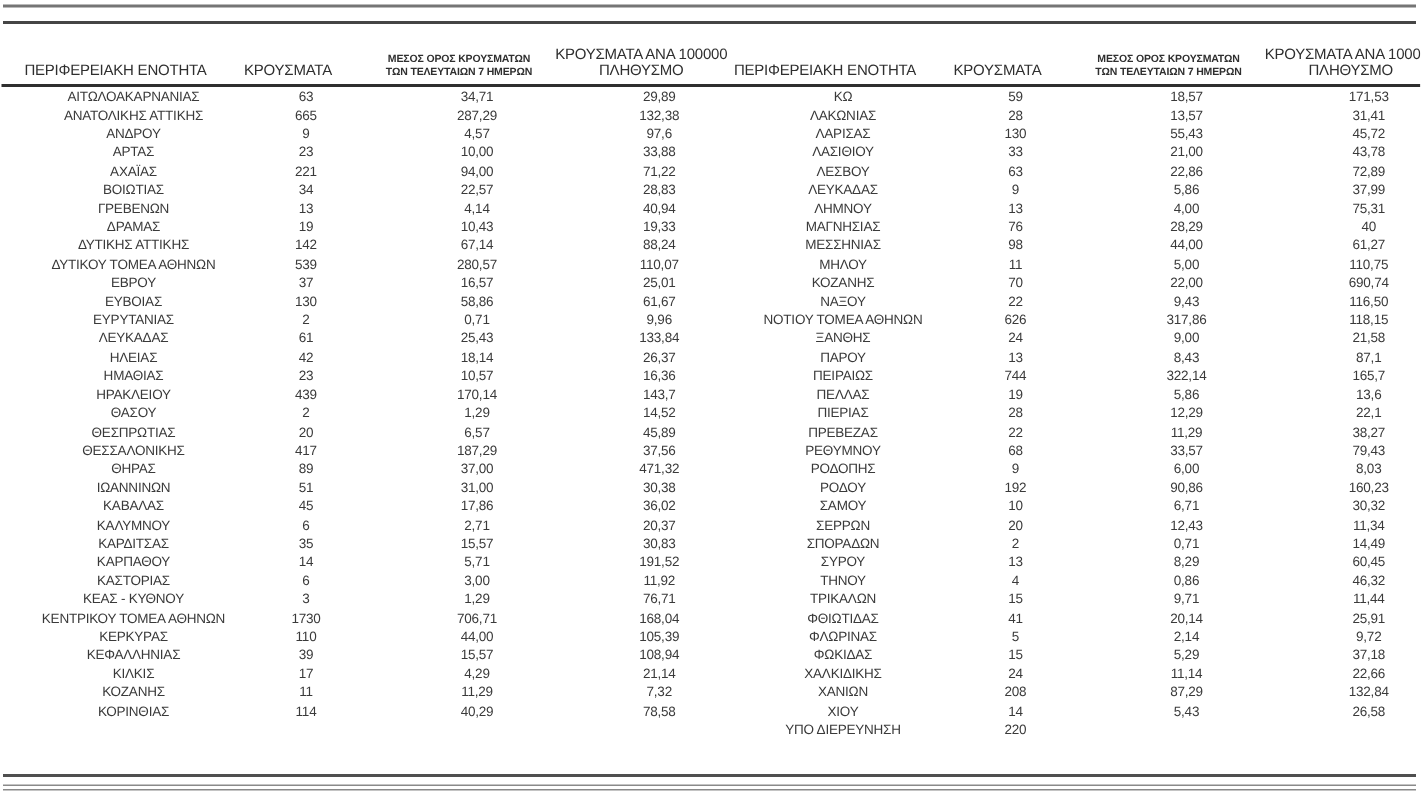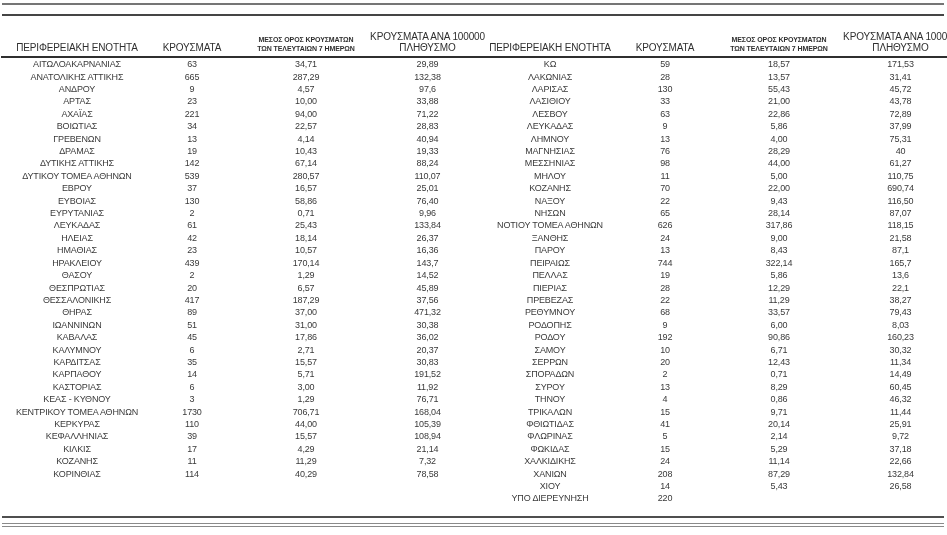--- a/index.html
+++ b/index.html
@@ -28,21 +28,21 @@
     border-bottom:2px solid #2f2f2f;
     box-sizing:border-box;
   }
   .hcell{
     display:flex;flex-direction:column;justify-content:flex-end;align-items:center;
     text-align:center;white-space:nowrap;min-width:0;
     font-size:8.8px;letter-spacing:-0.15px;color:#2f2f2f;line-height:11px;
   }
   .hcell .small{font-size:7px;font-weight:600;line-height:8.5px;letter-spacing:-0.1px;}
   .hcell .norm{font-size:10px;line-height:11px;}
-  .tbody{display:block;}
+  .tbody{display:block;padding-left:12px;}
   .trow{
     display:grid;
     grid-template-columns:152px 78px 150px 93px;
     height:12.42px;
     align-items:center;
   }
   .cell{
     text-align:center;white-space:nowrap;min-width:0;
     font-size:9px;letter-spacing:-0.15px;color:#3a3a3a;
   }
@@ -137,21 +137,21 @@
           <div class="trow">
             <div class="cell">ΕΒΡΟΥ</div>
             <div class="cell">37</div>
             <div class="cell">16,57</div>
             <div class="cell">25,01</div>
           </div>
           <div class="trow">
             <div class="cell">ΕΥΒΟΙΑΣ</div>
             <div class="cell">130</div>
             <div class="cell">58,86</div>
-            <div class="cell">76,40</div>
+            <div class="cell">61,67</div>
           </div>
           <div class="trow">
             <div class="cell">ΕΥΡΥΤΑΝΙΑΣ</div>
             <div class="cell">2</div>
             <div class="cell">0,71</div>
             <div class="cell">9,96</div>
           </div>
           <div class="trow">
             <div class="cell">ΛΕΥΚΑΔΑΣ</div>
             <div class="cell">61</div>
@@ -365,26 +365,20 @@
             <div class="cell">22,00</div>
             <div class="cell">690,74</div>
           </div>
           <div class="trow">
             <div class="cell">ΝΑΞΟΥ</div>
             <div class="cell">22</div>
             <div class="cell">9,43</div>
             <div class="cell">116,50</div>
           </div>
           <div class="trow">
-            <div class="cell">ΝΗΣΩΝ</div>
-            <div class="cell">65</div>
-            <div class="cell">28,14</div>
-            <div class="cell">87,07</div>
-          </div>
-          <div class="trow">
             <div class="cell">ΝΟΤΙΟΥ ΤΟΜΕΑ ΑΘΗΝΩΝ</div>
             <div class="cell">626</div>
             <div class="cell">317,86</div>
             <div class="cell">118,15</div>
           </div>
           <div class="trow">
             <div class="cell">ΞΑΝΘΗΣ</div>
             <div class="cell">24</div>
             <div class="cell">9,00</div>
             <div class="cell">21,58</div>

